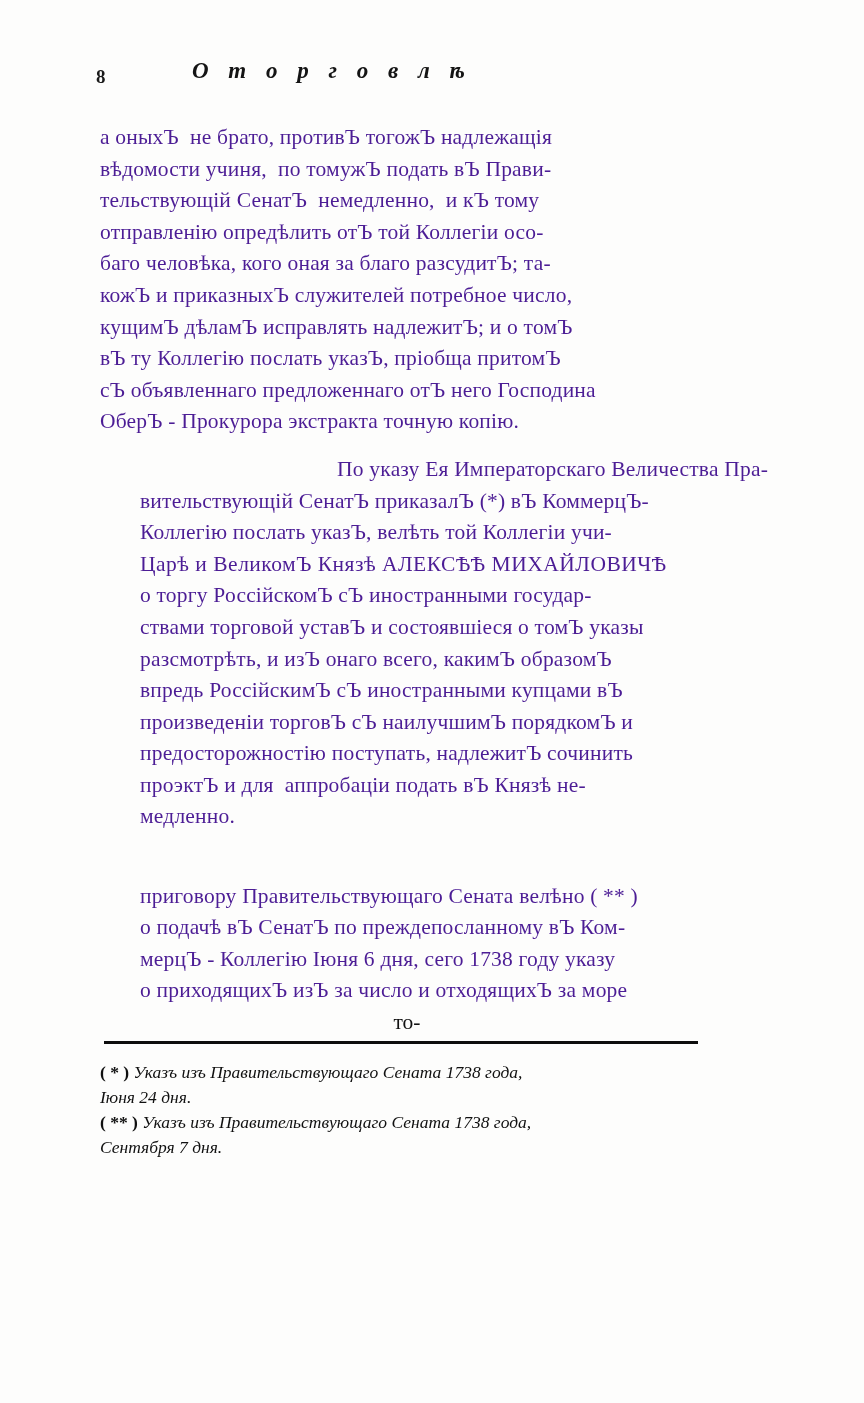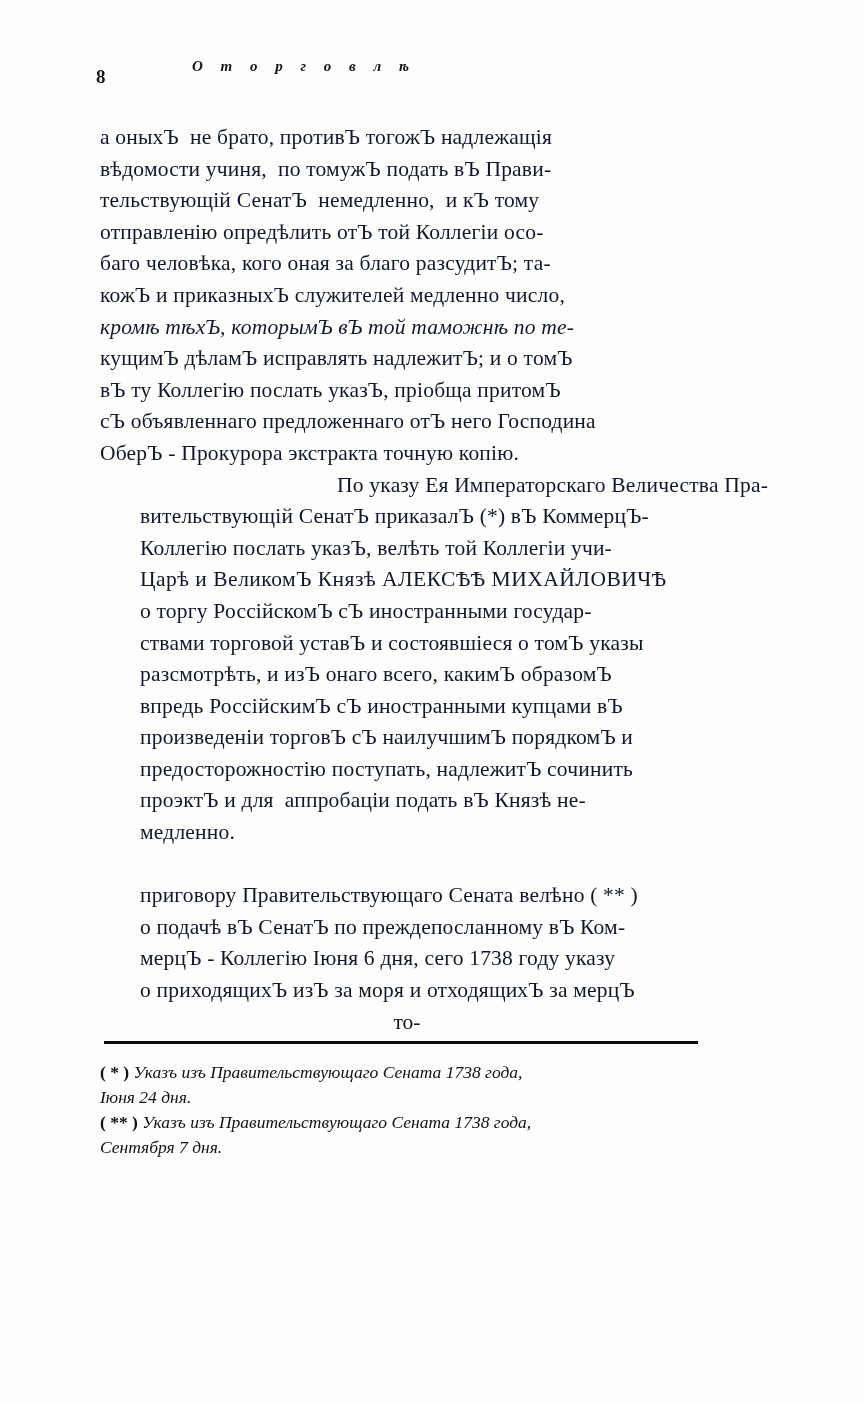--- a/index.html
+++ b/index.html
@@ -36,44 +36,44 @@
     top: 8px;
     font-size: 19px;
     font-weight: bold;
     font-family: "Liberation Serif", serif;
     color: #1a1a1a;
   }
   .running-head {
     position: absolute;
     left: 96px;
     top: 0px;
-    font-size: 15px;
+    font-size: 23px;
     letter-spacing: 7px;
     font-style: italic;
     font-weight: bold;
     color: #141414;
     white-space: nowrap;
   }
   .body-block {
     position: absolute;
     left: 100px;
     top: 122px;
     width: 668px;
   }
   .para {
     margin: 0 0 0 0;
     font-size: 21.5px;
     line-height: 31.6px;
     text-align: justify;
     text-justify: inter-word;
-    color: #0f172a;
+    color: #4c1d95;
     letter-spacing: 0.2px;
   }
   .para + .para {
-    margin-top: 0px;
+    margin-top: 16px;
   }
   .para.indent {
     text-indent: 40px;
   }
   .line {
     display: block;
     white-space: nowrap;
   }
   .line.italic {
     font-style: italic;
@@ -148,24 +148,21 @@
       <span class="line stretch">
           <span>тельствующій СенатЪ  немедленно,  и кЪ тому</span>
         </span>
       <span class="line stretch">
           <span>отправленію опредѣлить отЪ той Коллегіи осо-</span>
         </span>
       <span class="line stretch">
           <span>баго человѣка, кого оная за благо разсудитЪ; та-</span>
         </span>
       <span class="line stretch">
-          <span>кожЪ и приказныхЪ служителей медленно число,</span>
-        </span>
-      <span class="line stretch italic">
-          <span>кромѣ тѣхЪ, которымЪ вЪ той таможнѣ по те-</span>
+          <span>кожЪ и приказныхЪ служителей потребное число,</span>
         </span>
       <span class="line stretch">
           <span>кущимЪ дѣламЪ исправлять надлежитЪ; и о томЪ</span>
         </span>
       <span class="line stretch">
           <span>вЪ ту Коллегію послать указЪ, пріобща притомЪ</span>
         </span>
       <span class="line stretch">
           <span>сЪ объявленнаго предложеннаго отЪ него Господина</span>
         </span>
@@ -217,21 +214,21 @@
       <span class="line stretch">
           <span>приговору Правительствующаго Сената велѣно ( ** )</span>
         </span>
       <span class="line stretch">
           <span>о подачѣ вЪ СенатЪ по преждепосланному вЪ Ком-</span>
         </span>
       <span class="line stretch">
           <span>мерцЪ - Коллегію Іюня 6 дня, сего 1738 году указу</span>
         </span>
       <span class="line stretch">
-          <span>о приходящихЪ изЪ за моря и отходящихЪ за мерцЪ</span>
+          <span>о приходящихЪ изЪ за число и отходящихЪ за море</span>
         </span>
     </div>
 
     <div class="tail">то-</div>
   </div>
 
   <div class="rule"></div>
 
   <div class="footnotes">
     <div class="fn">

